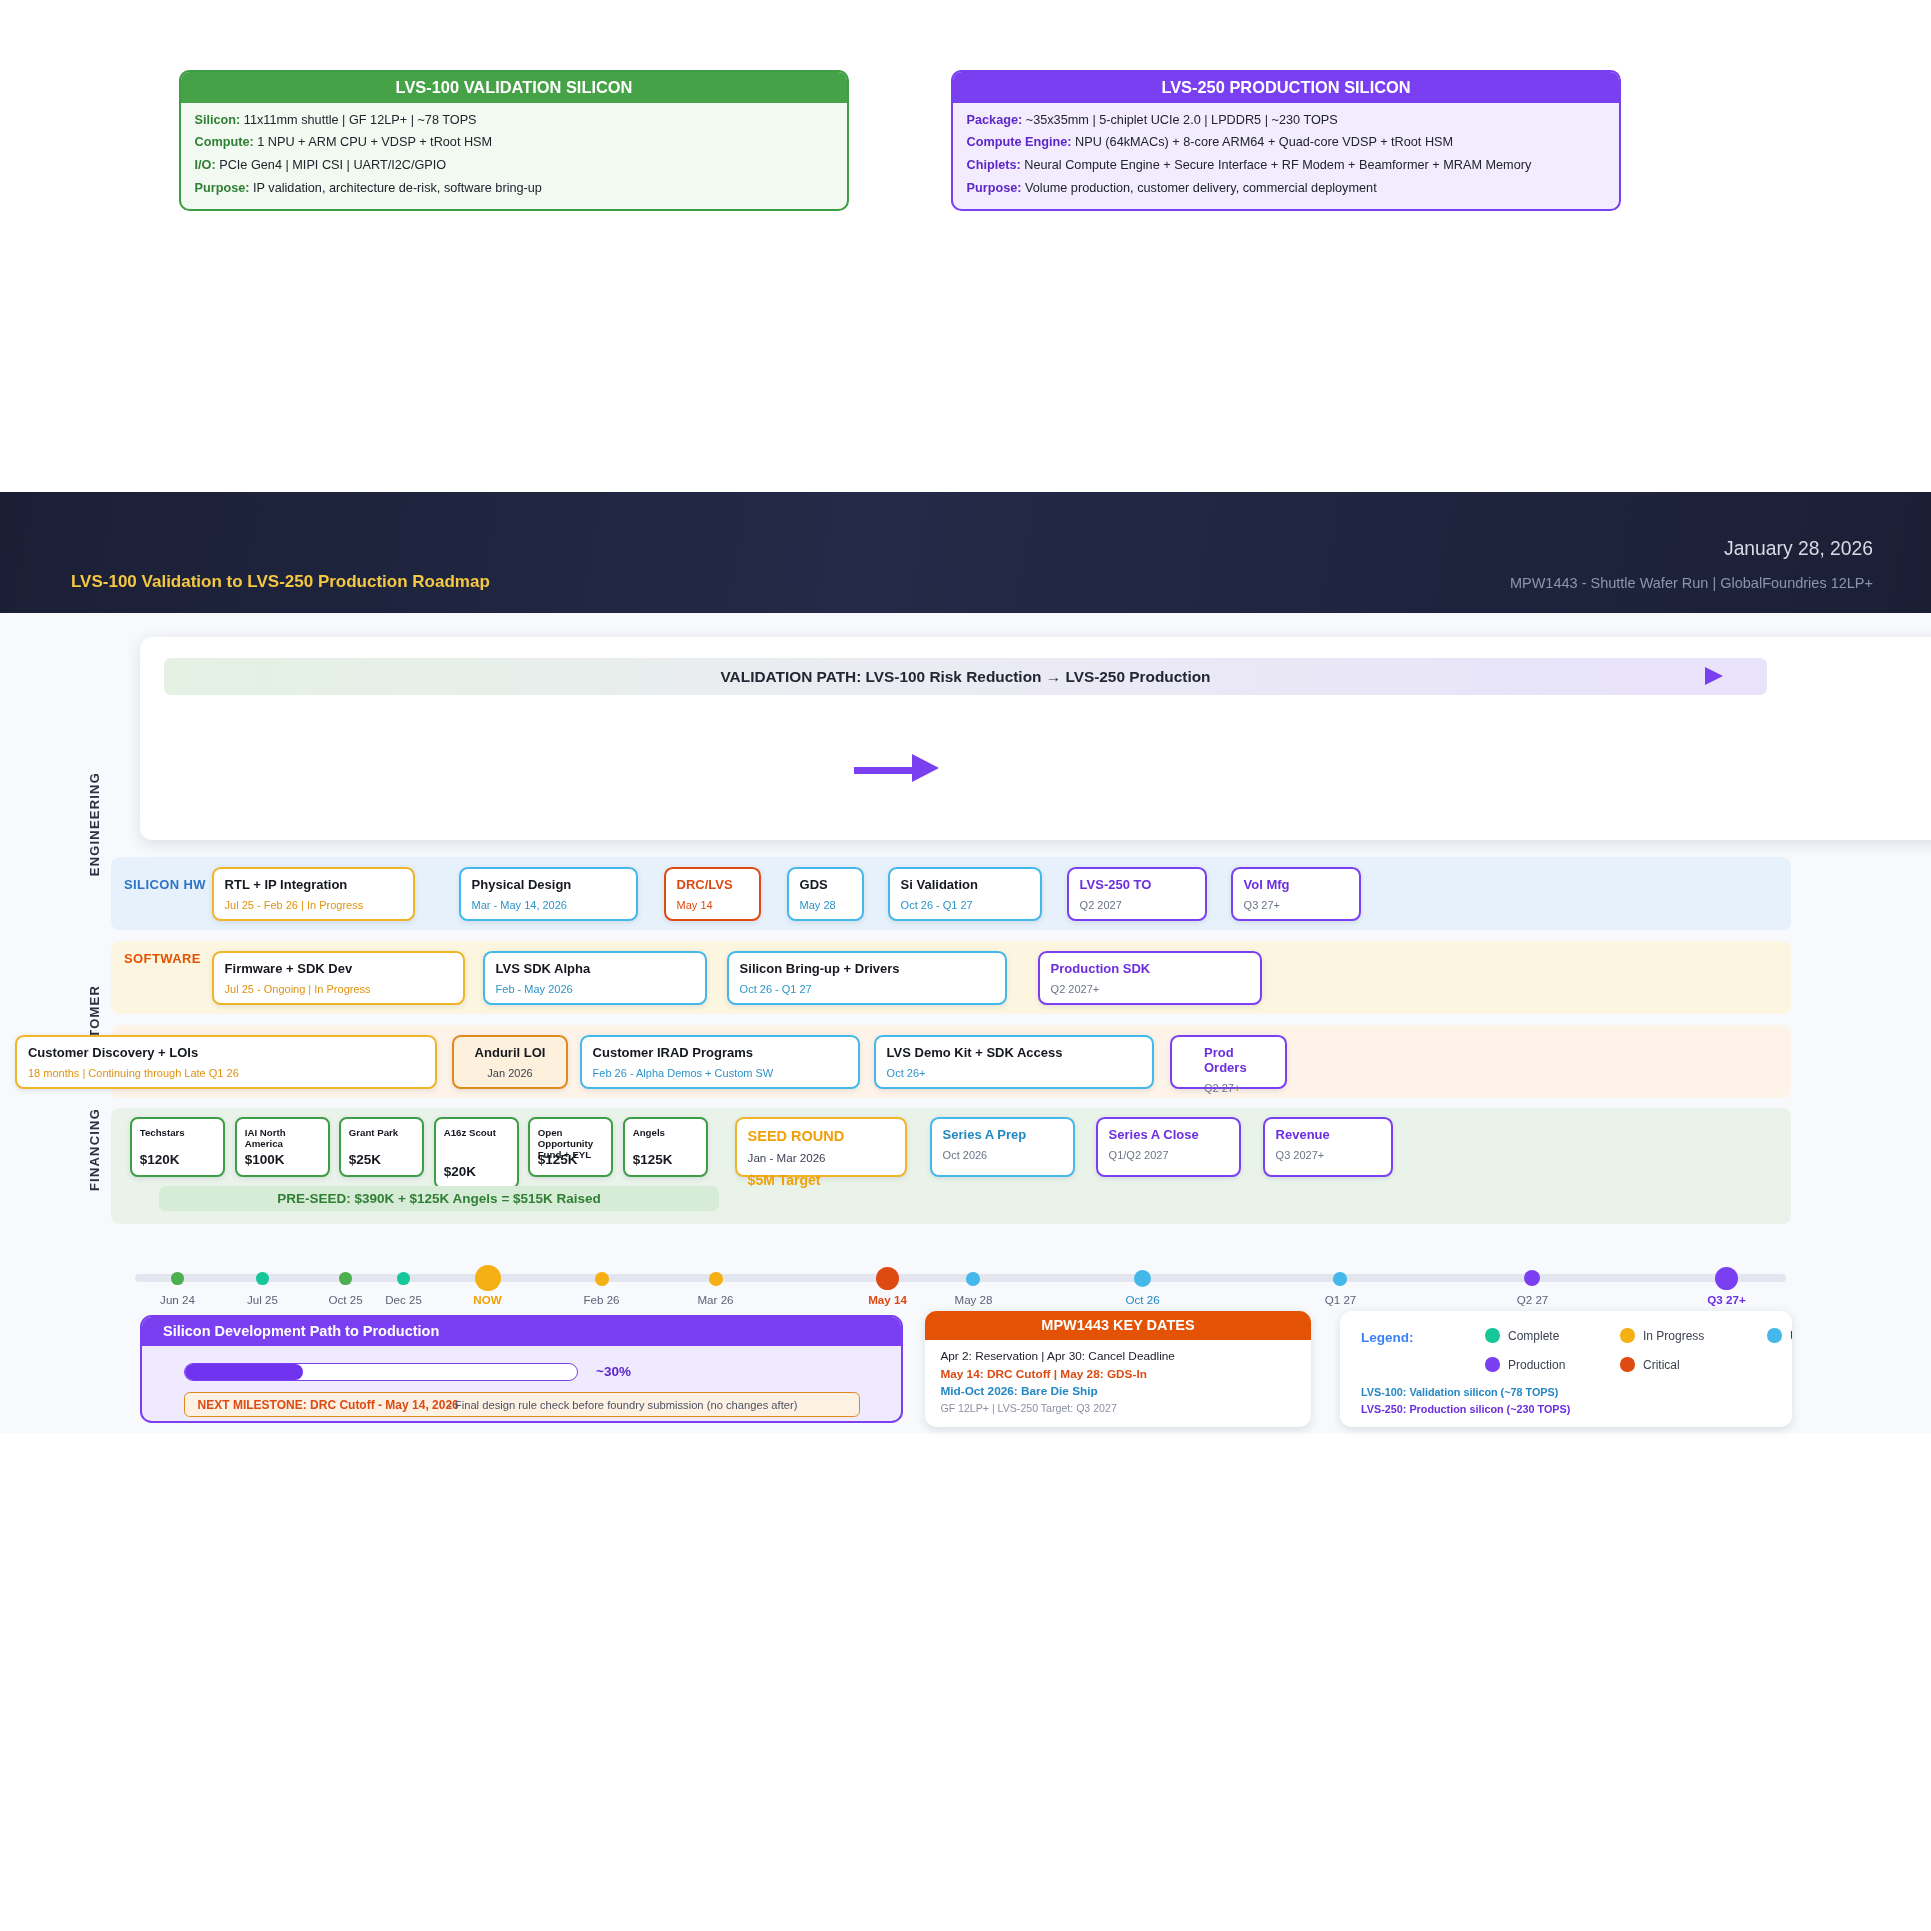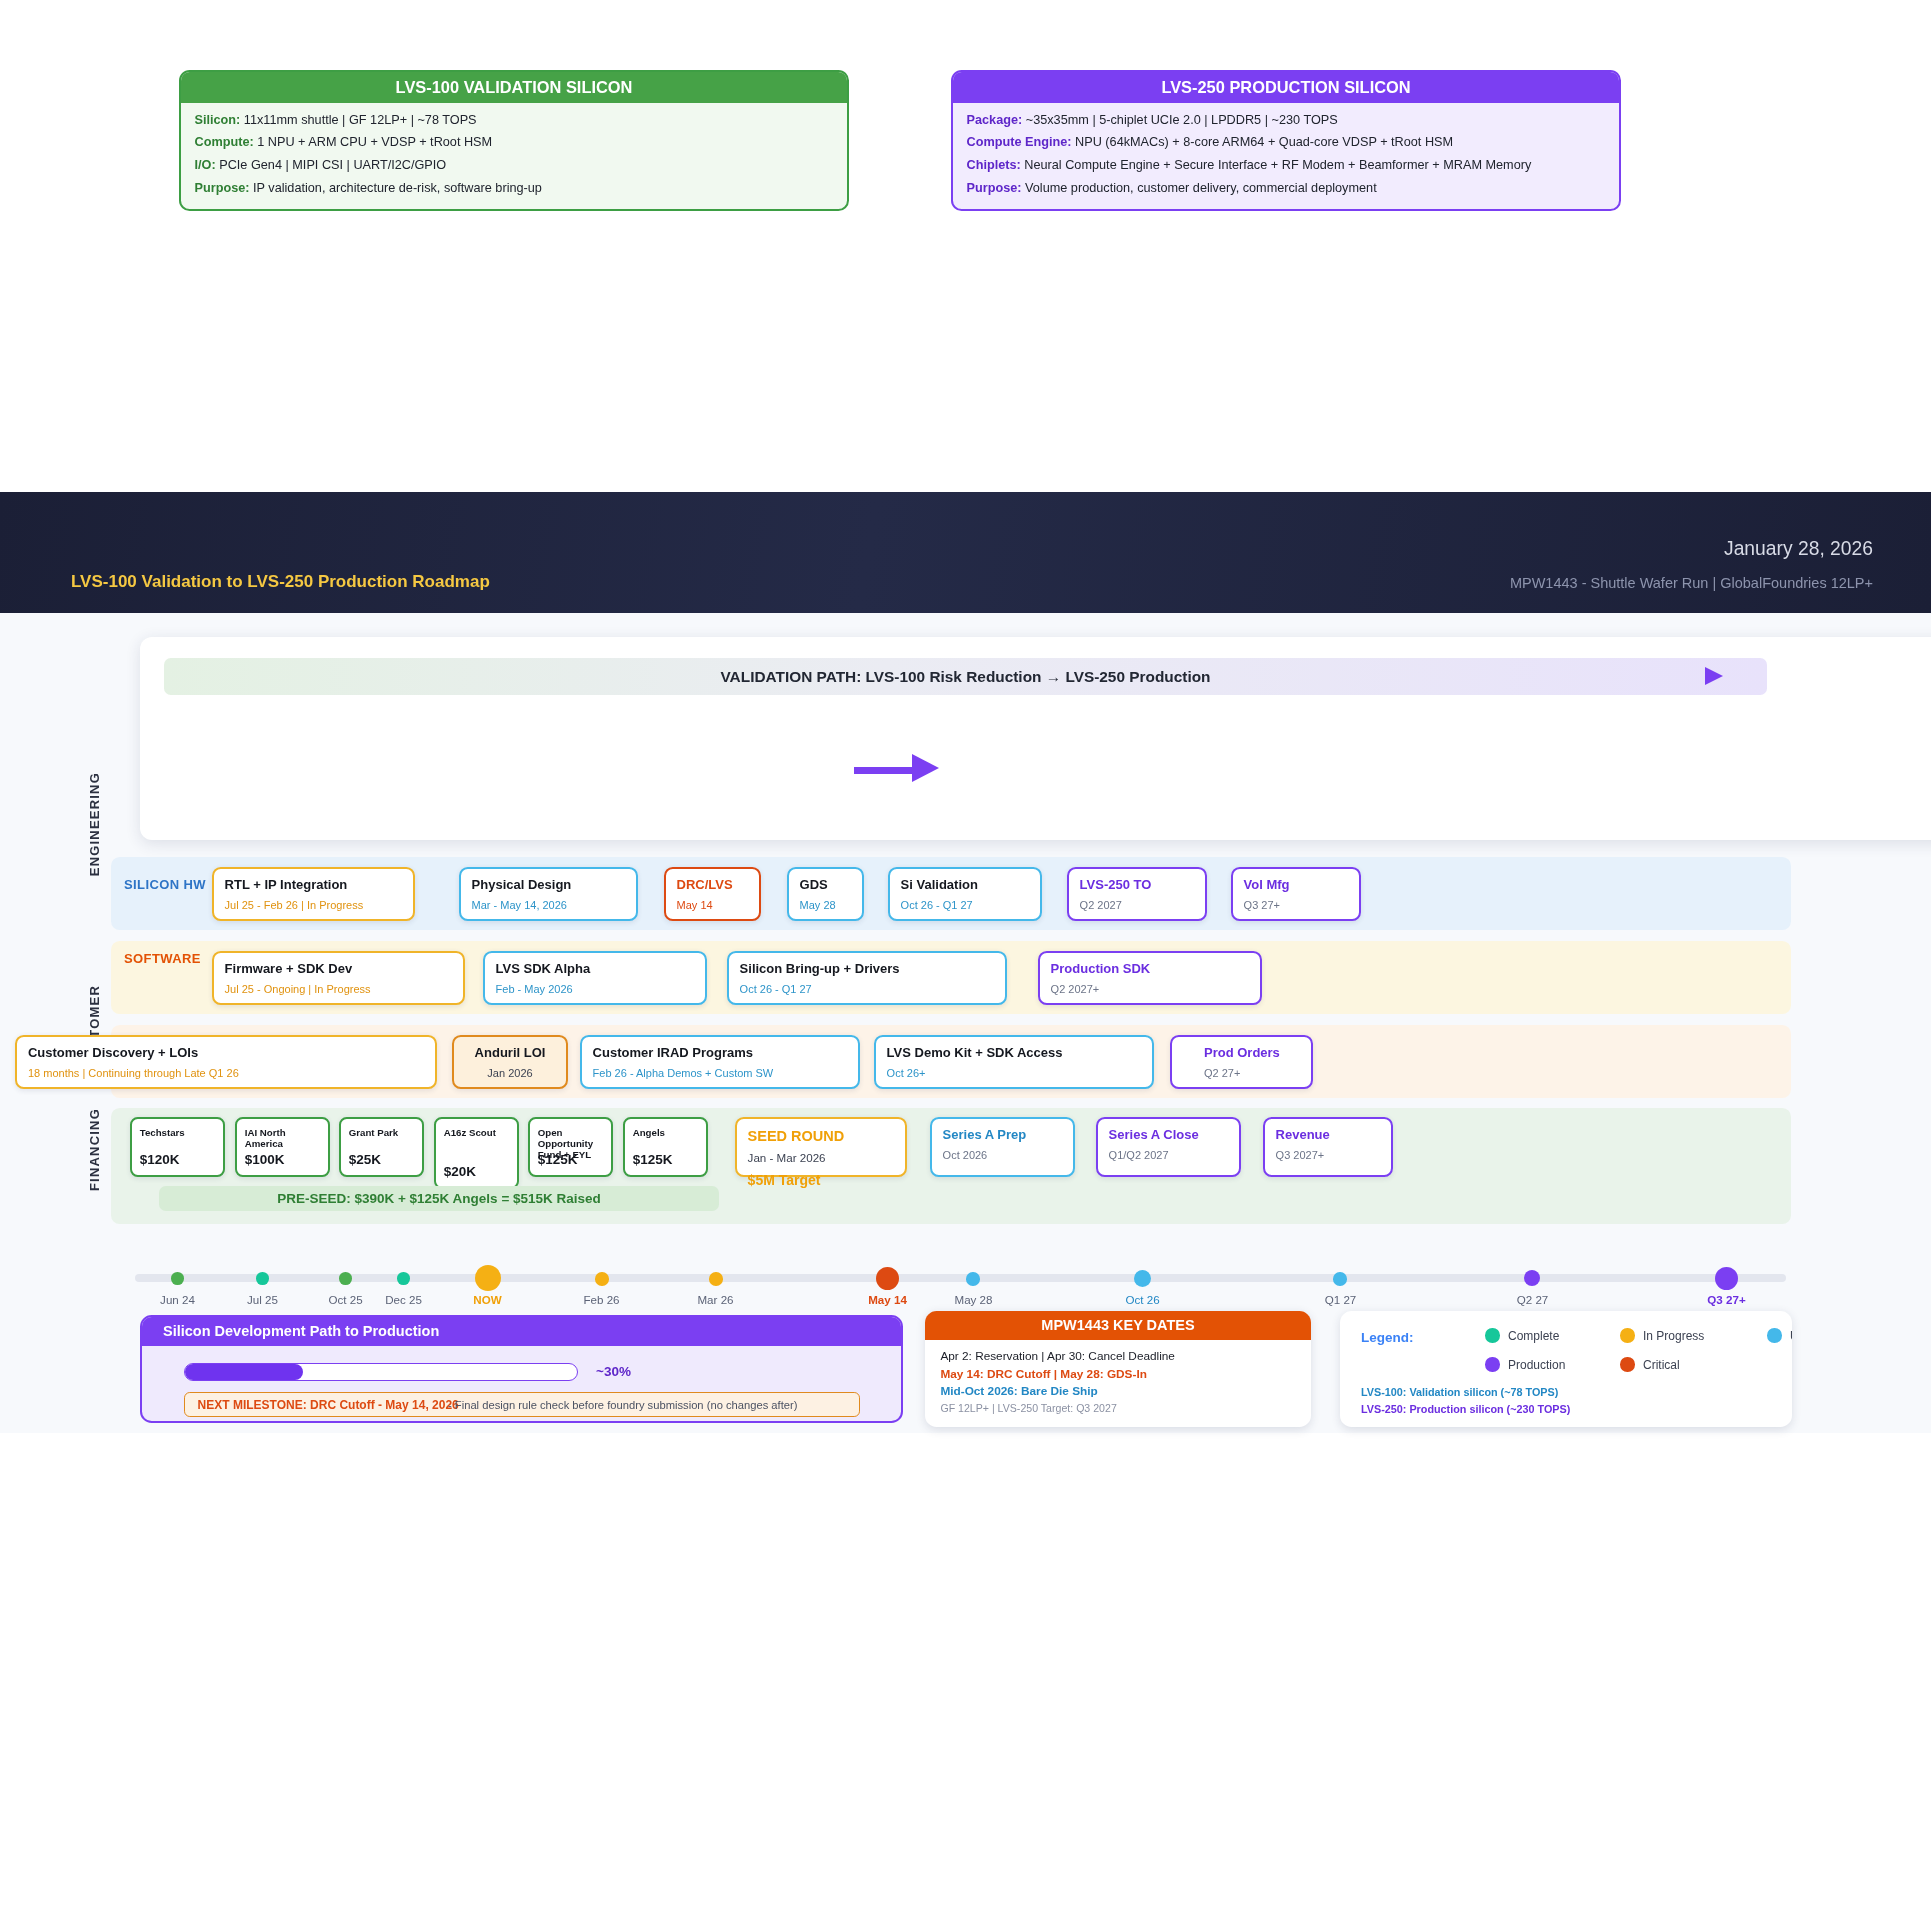--- a/index.html
+++ b/index.html
@@ -267,21 +267,21 @@
         <div class="t-sub" style="color: rgb(60, 66, 82);">Jan 2026</div>
       </div>
       <div class="tile bd-cyan" style="left: 580px; top: 1035px; width: 280px; height: 54px;">
         <div class="t-title">Customer IRAD Programs</div>
         <div class="t-sub">Feb 26 - Alpha Demos + Custom SW</div>
       </div>
       <div class="tile bd-cyan" style="left: 874px; top: 1035px; width: 280px; height: 54px;">
         <div class="t-title">LVS Demo Kit + SDK Access</div>
         <div class="t-sub">Oct 26+</div>
       </div>
-      <div class="tile bd-purple" style="left: 1170px; top: 1035px; width: 143px; height: 54px; padding-left: 32px;">
+      <div class="tile bd-purple" style="left: 1170px; top: 1035px; width: 117px; height: 54px; padding-left: 32px;">
         <div class="t-title">Prod Orders</div>
         <div class="t-sub">Q2 27+</div>
       </div>
       <div class="lane" style="left: 111px; top: 1108px; width: 1680px; height: 116px; background: rgb(233, 243, 234);"></div>
       <div class="ftile" style="left: 130px; top: 1117px; width: 95px; height: 60px;">
         <div class="f-name">Techstars</div>
         <div class="f-amt">$120K</div>
       </div>
       <div class="ftile" style="left: 235px; top: 1117px; width: 95px; height: 60px;">
         <div class="f-name">IAI North America</div>

